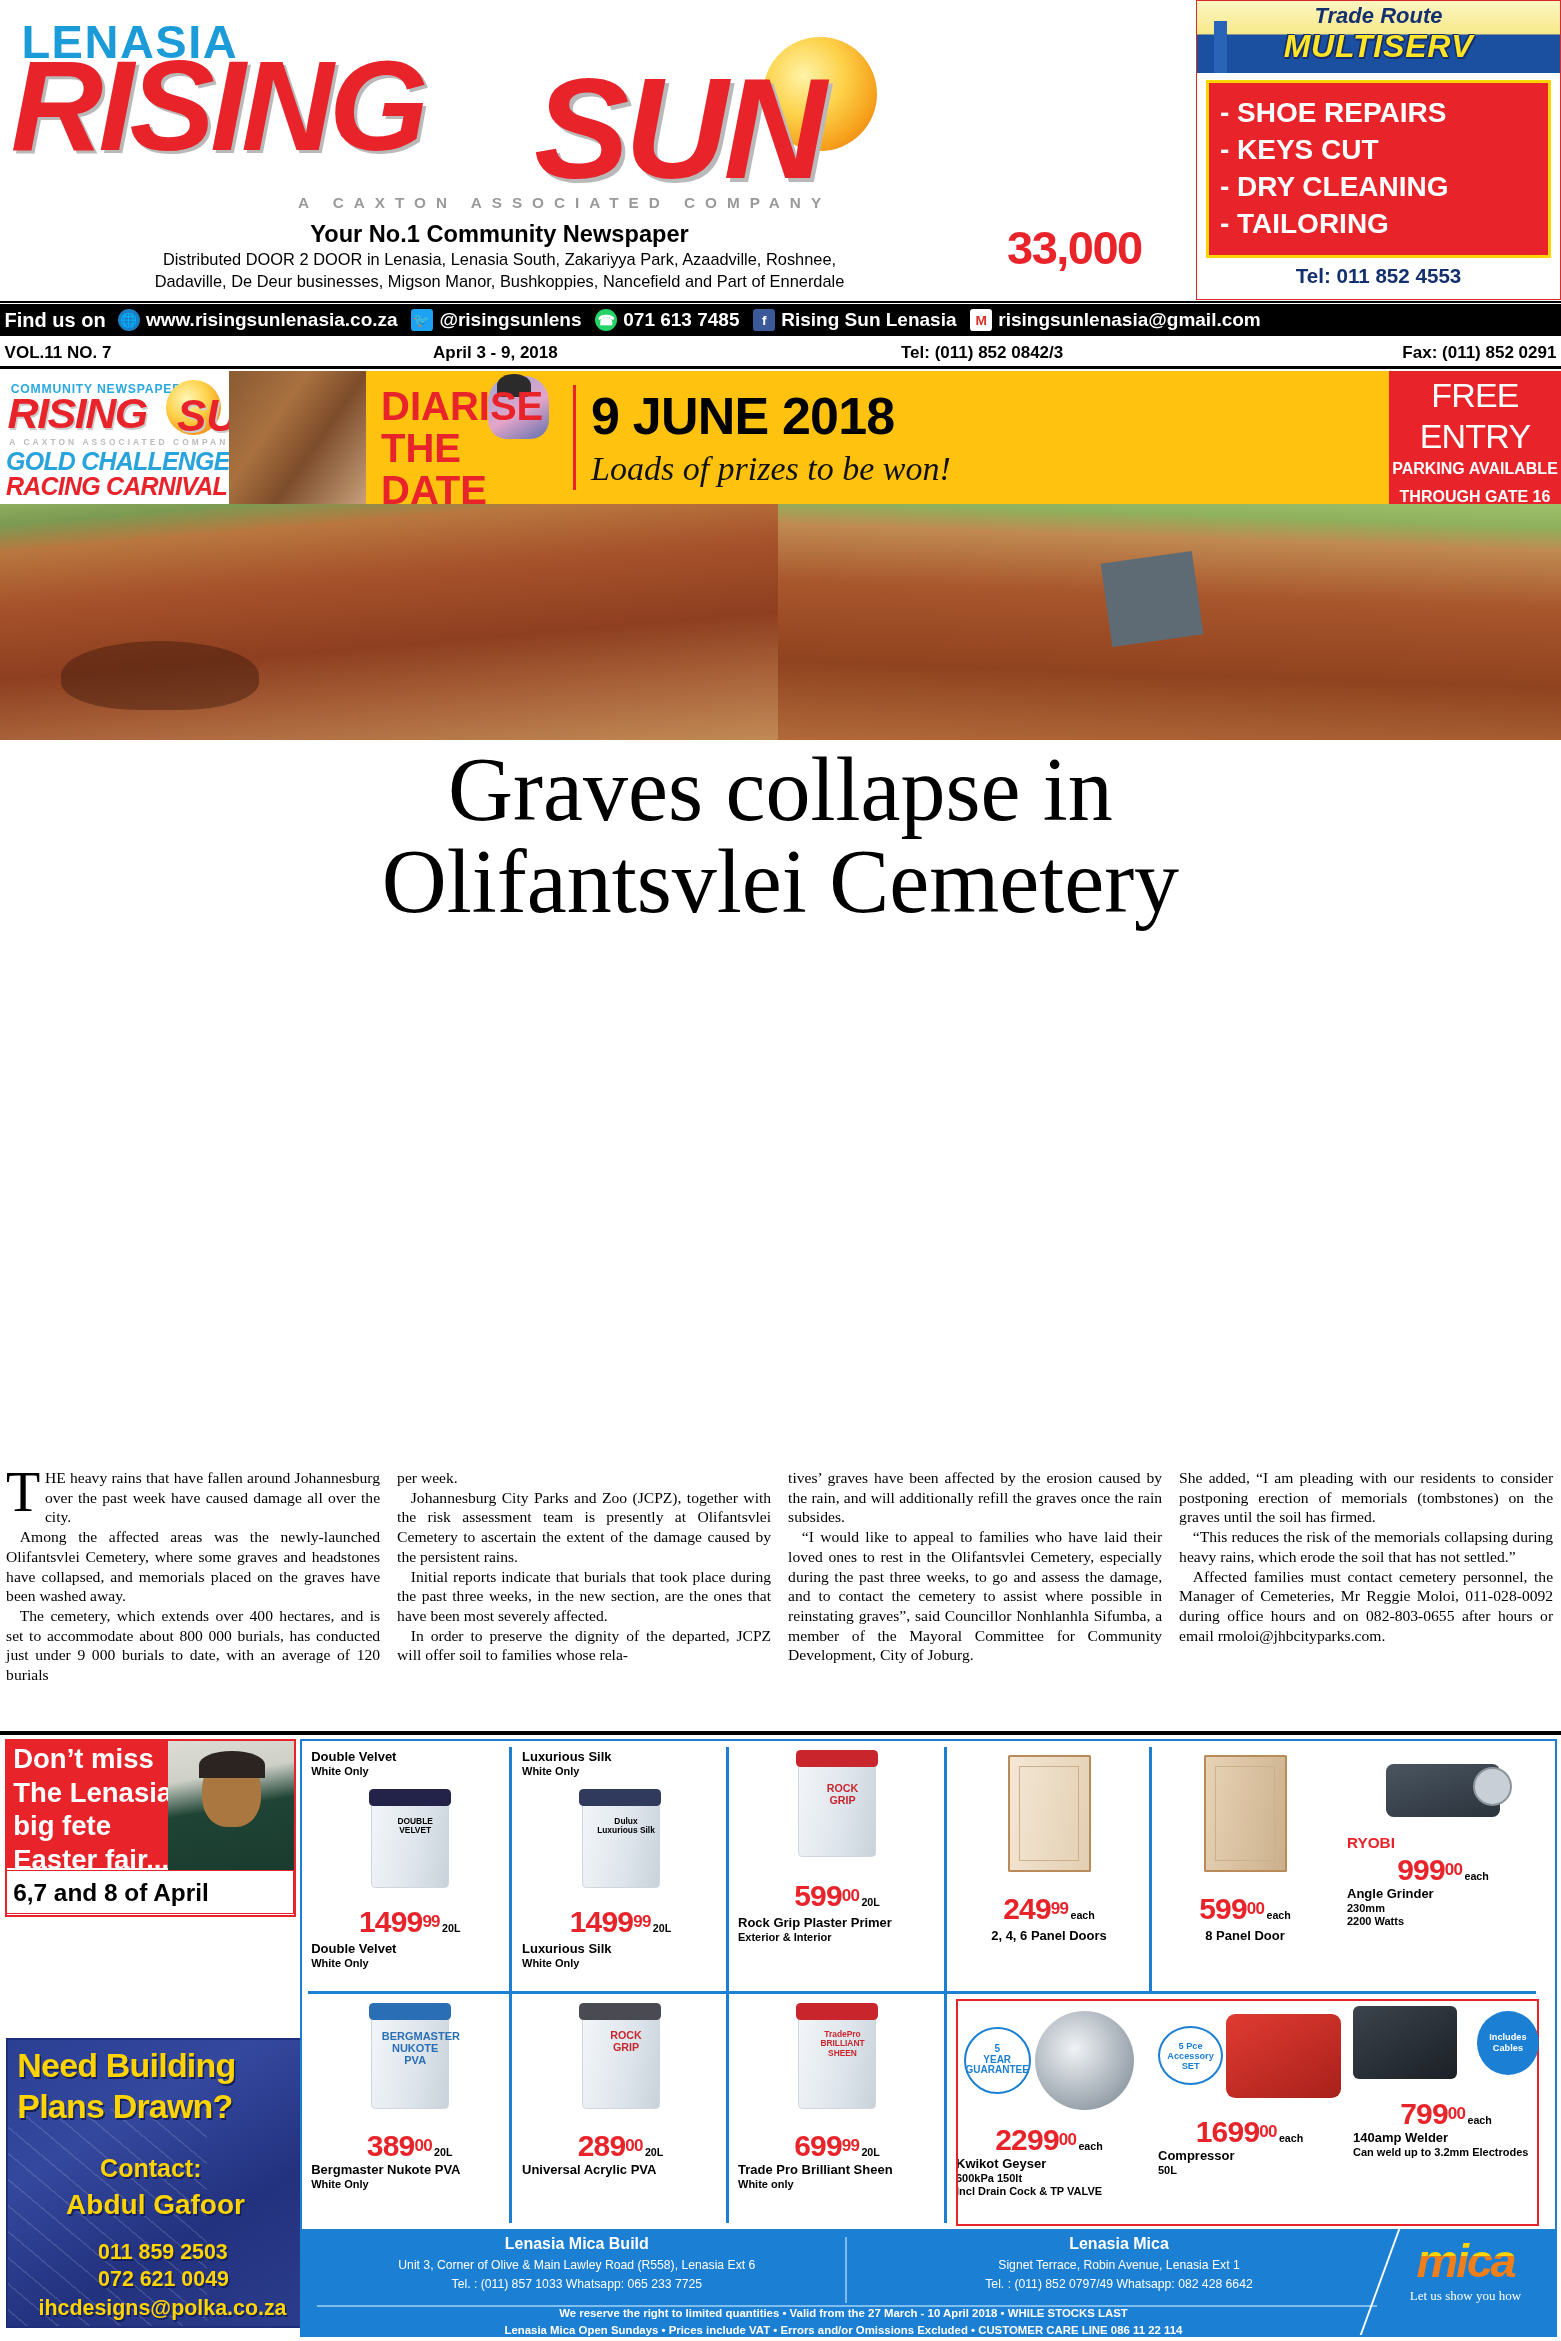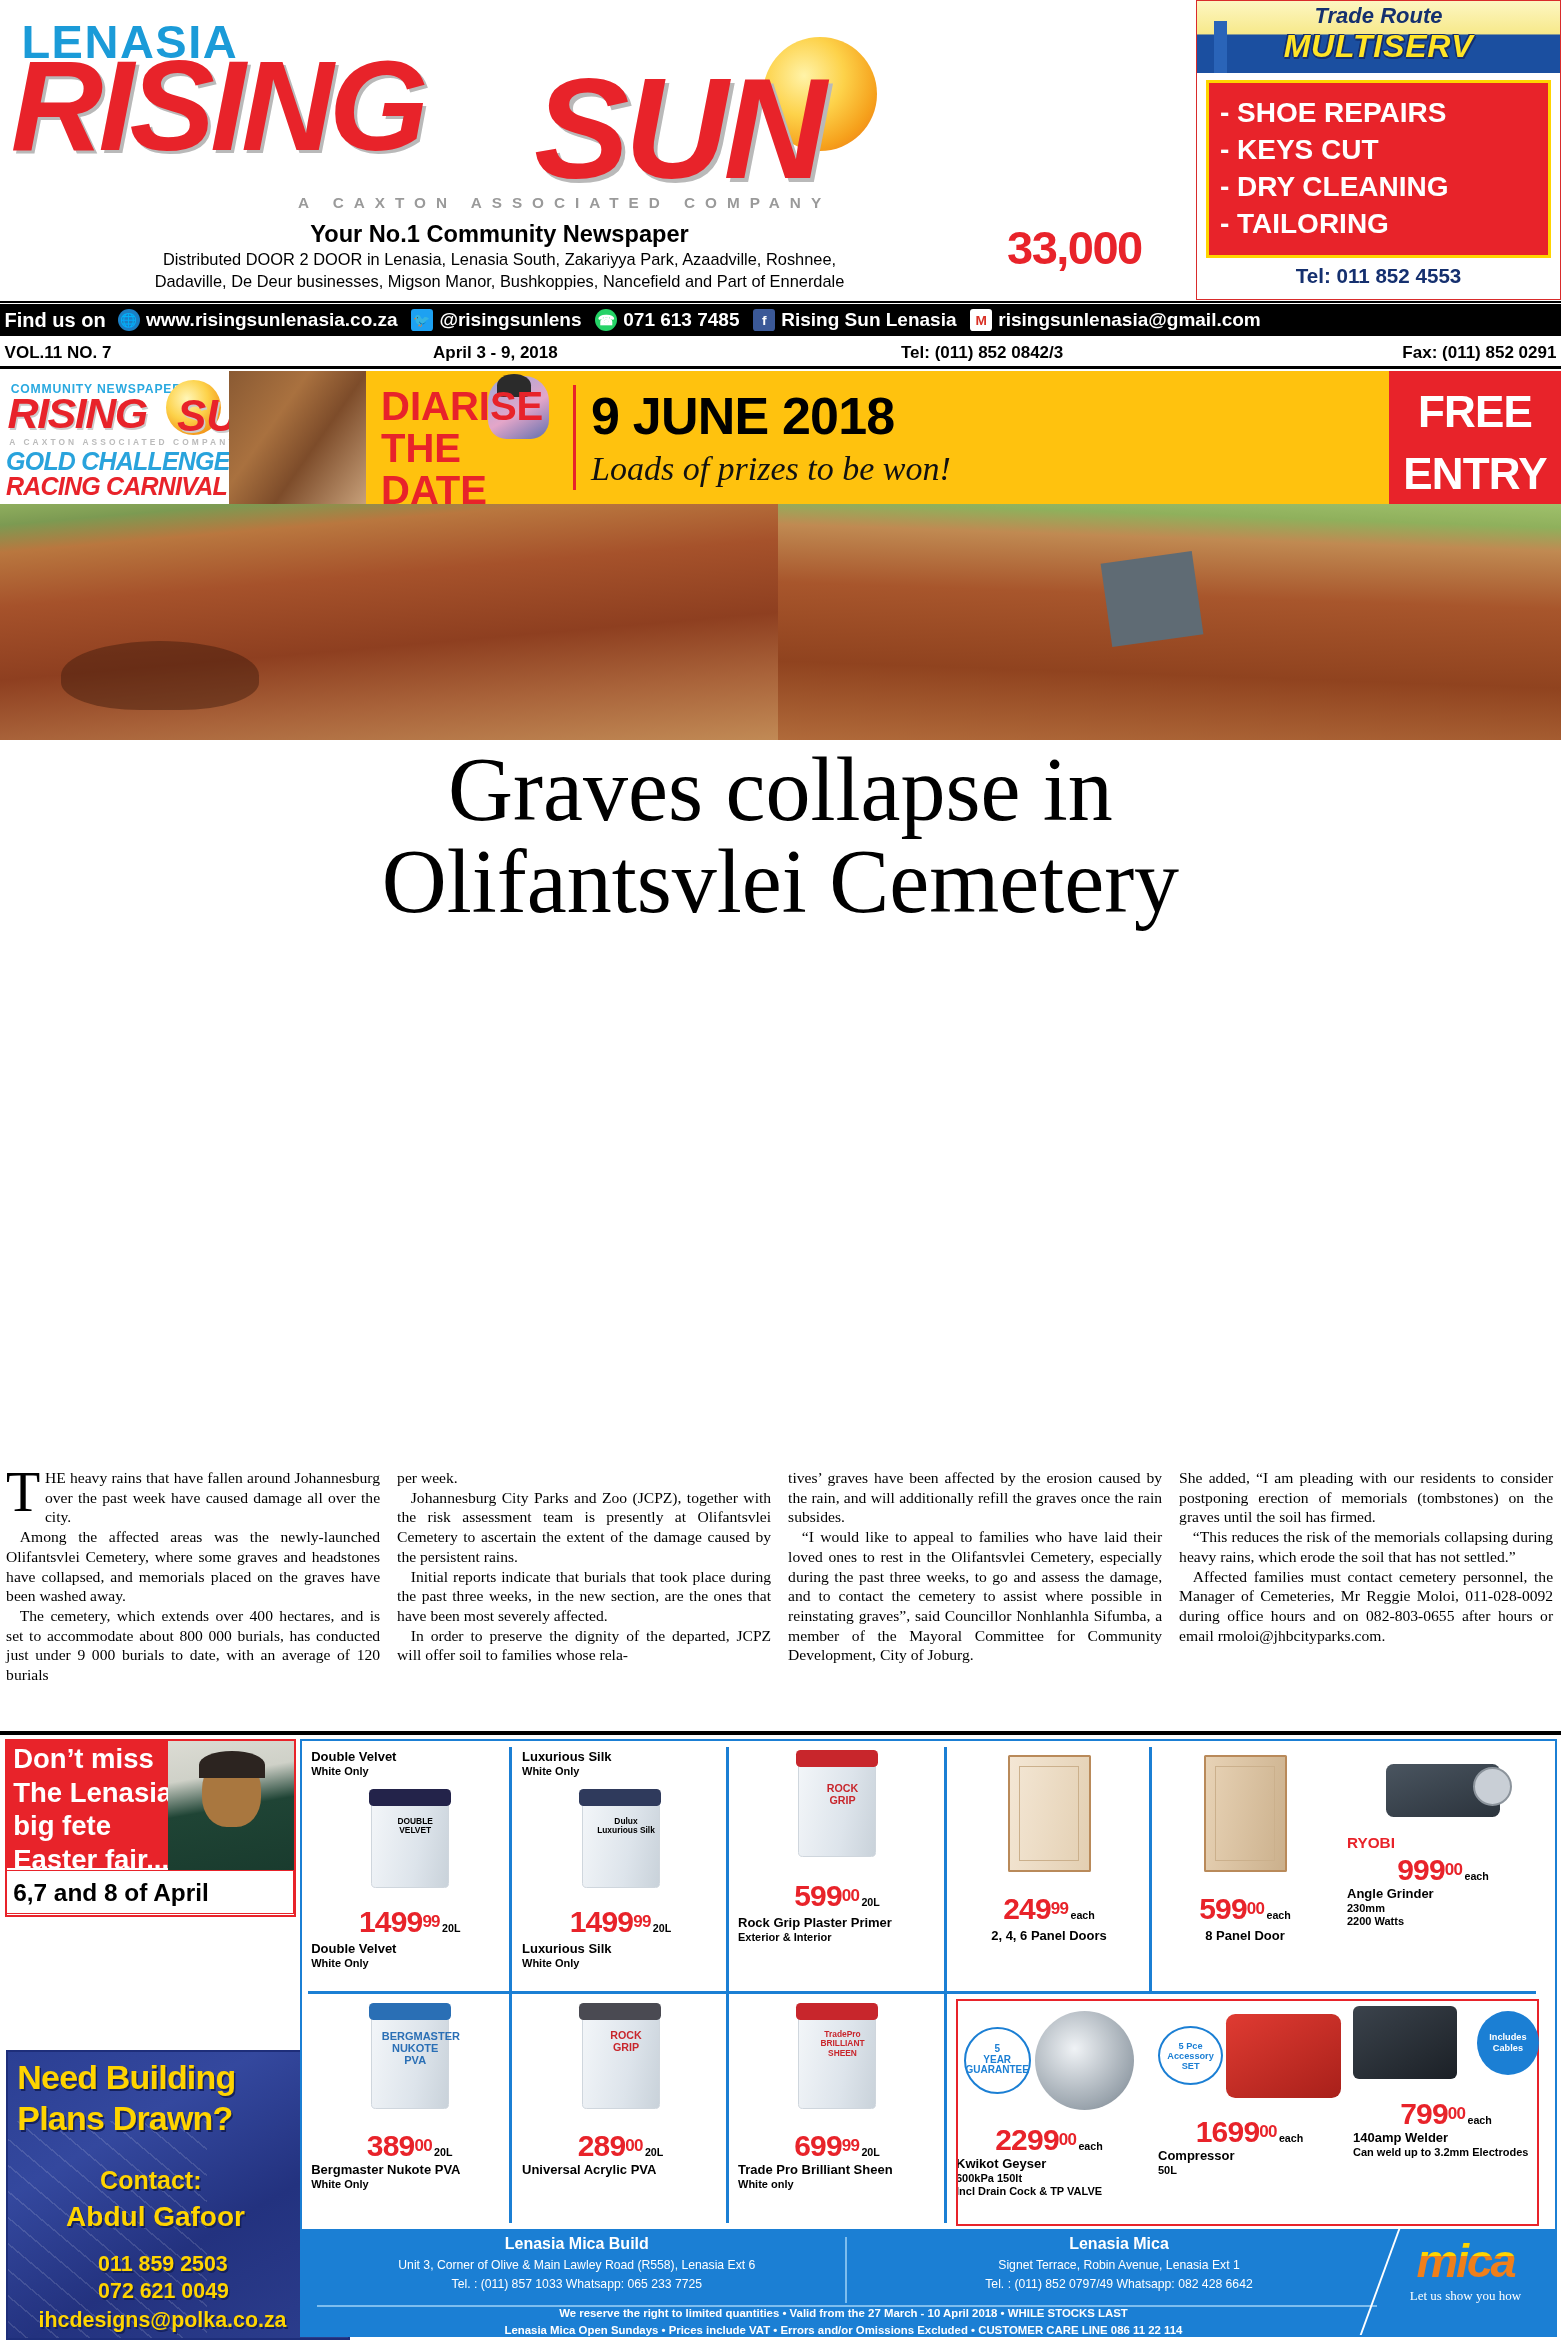--- a/index.html
+++ b/index.html
@@ -70,21 +70,21 @@
   .rc-horse{position:absolute;left:229px;top:0;width:137px;height:133px;
     background:linear-gradient(125deg,#8a5a33 0%,#a9713f 35%,#7d4c2a 60%,#c7a07a 100%);}
   .rc-jockey{position:absolute;left:259px;top:4.6px;width:61px;height:63px;border-radius:40% 40% 30% 30%;
     background:linear-gradient(150deg,#9aa7d8,#e4a6c9 55%,#5f6fae);}
   .rc-jhelm{position:absolute;left:268px;top:3.1px;width:34px;height:23px;border-radius:50% 50% 20% 20%;background:#2b2b2b;}
   .rc-diarise{position:absolute;left:381px;top:13.7px;width:183px;text-align:left;font-size:40px;font-weight:bold;color:#e8232a;line-height:1.06;}
   .rc-vl{position:absolute;left:573px;top:13.7px;width:3.1px;height:105px;background:#e8232a;}
   .rc-date{position:absolute;left:591px;top:15.3px;font-size:52px;font-weight:bold;color:#000;letter-spacing:-0.8px;}
   .rc-prizes{position:absolute;left:591px;top:79px;font-size:34px;color:#111;font-family:"Liberation Serif",serif;font-style:italic;}
   .rc-free{position:absolute;right:0;top:0;width:172px;height:133px;background:#e8232a;color:#fff;text-align:center;}
-  .rc-freebig{font-size:44px;font-weight:bold;line-height:.96;padding-top:20px;letter-spacing:-0.8px;}
+  .rc-freebig{font-size:34px;font-weight:normal;line-height:.96;padding-top:8px;letter-spacing:-0.8px;}
   .rc-park{font-size:16px;font-weight:bold;line-height:1.35;margin-top:6.1px;}
 
   
   .photos{position:absolute;left:0;top:504px;width:1561px;height:236px;display:flex;}
   .photo{position:relative;overflow:hidden;}
   .ph-left{width:778px;height:236px;
     background:linear-gradient(175deg,#8fae5e 0%,#7c9a52 7%,#b9773f 16%,#a6522b 34%,#8e3f20 58%,#a9633a 78%,#c18a55 100%);}
   .ph-left:after{content:"";position:absolute;left:61px;top:137px;width:198px;height:69px;border-radius:50% 50% 40% 40%;background:rgba(60,25,12,.45);}
   .ph-right{width:783px;height:236px;
     background:linear-gradient(182deg,#9fc06b 0%,#8fb05c 9%,#c08a52 18%,#a8562c 40%,#90431f 70%,#b06a3a 100%);}
@@ -109,21 +109,21 @@
   .fete-date{position:absolute;left:6.1px;top:1870px;width:288px;height:44px;background:#fff;border:1.5px solid #e8232a;box-sizing:border-box;
     font-size:24.4px;font-weight:bold;color:#000;padding:7.6px 0 0 6.1px;}
   .fete-portrait{position:absolute;left:168px;top:1740px;width:127px;height:174px;
     background:linear-gradient(170deg,#dcdcd4 0%,#cfd1c8 22%,#1f4435 40%,#16362a 100%);overflow:hidden;}
   .fp-face{position:absolute;left:34px;top:17px;width:59px;height:70px;border-radius:46% 46% 42% 42%;background:#a9773f;}
   .fp-hair{position:absolute;left:30.5px;top:10.7px;width:66px;height:27.5px;border-radius:50% 50% 0 0;background:#2c2420;}
   .fete-outer{position:absolute;left:4.6px;top:1739px;width:291px;height:178px;border:2.3px solid #e8232a;box-sizing:border-box;pointer-events:none;}
 
   
   .plans{position:absolute;left:6.1px;top:2038px;width:344px;height:290px;border:2.3px solid #1e2e7a;box-sizing:border-box;
-    background:linear-gradient(150deg,#2b3f93 0%,#34489e 30%,#23327f 62%,#2c3e8e 100%);overflow:hidden;margin-top:12px;}
+    background:linear-gradient(150deg,#2b3f93 0%,#34489e 30%,#23327f 62%,#2c3e8e 100%);overflow:hidden;}
   .plans:before{content:"";position:absolute;left:-30.5px;top:69px;width:229px;height:229px;
     background:repeating-linear-gradient(40deg,rgba(255,255,255,.12) 0 1.5px,transparent 1.5px 20px);}
   .pl-l1{position:absolute;left:9.2px;top:6.1px;font-size:34px;font-weight:bold;color:#ffd400;letter-spacing:-0.8px;
     text-shadow:1.5px 1.5px 0 #15215c;white-space:nowrap;}
   .pl-l2{position:absolute;left:9.2px;top:47px;font-size:34px;font-weight:bold;color:#ffd400;letter-spacing:-0.8px;
     text-shadow:1.5px 1.5px 0 #15215c;white-space:nowrap;}
   .pl-ct{position:absolute;left:92px;top:114px;font-size:25px;font-weight:bold;color:#ffd400;text-shadow:1.5px 1.5px 0 #15215c;}
   .pl-nm{position:absolute;left:58px;top:149px;font-size:28px;font-weight:bold;color:#ffd400;text-shadow:1.5px 1.5px 0 #15215c;}
   .pl-p1{position:absolute;left:90px;top:200px;font-size:21.4px;font-weight:bold;color:#ffd400;text-shadow:1.5px 1.5px 0 #15215c;}
   .pl-p2{position:absolute;left:90px;top:227px;font-size:21.4px;font-weight:bold;color:#ffd400;text-shadow:1.5px 1.5px 0 #15215c;}

